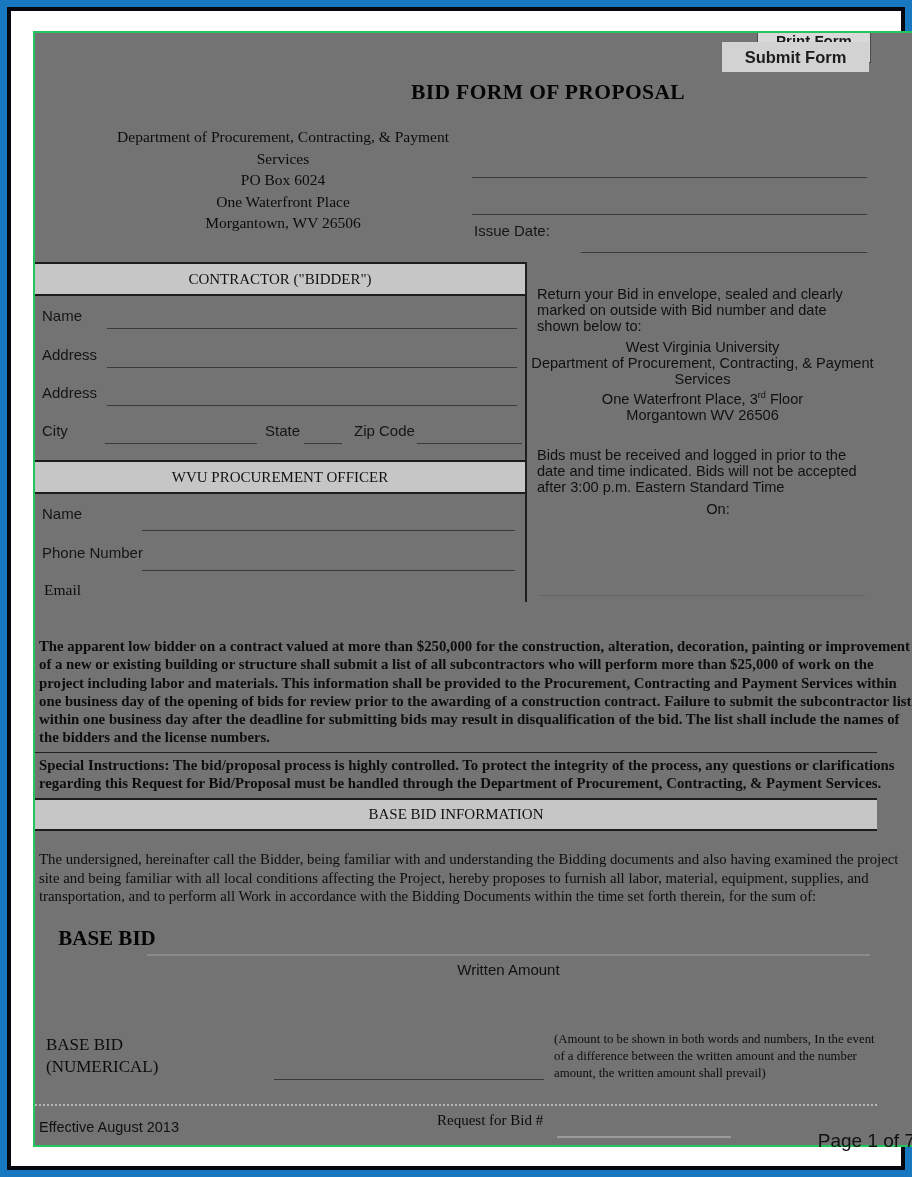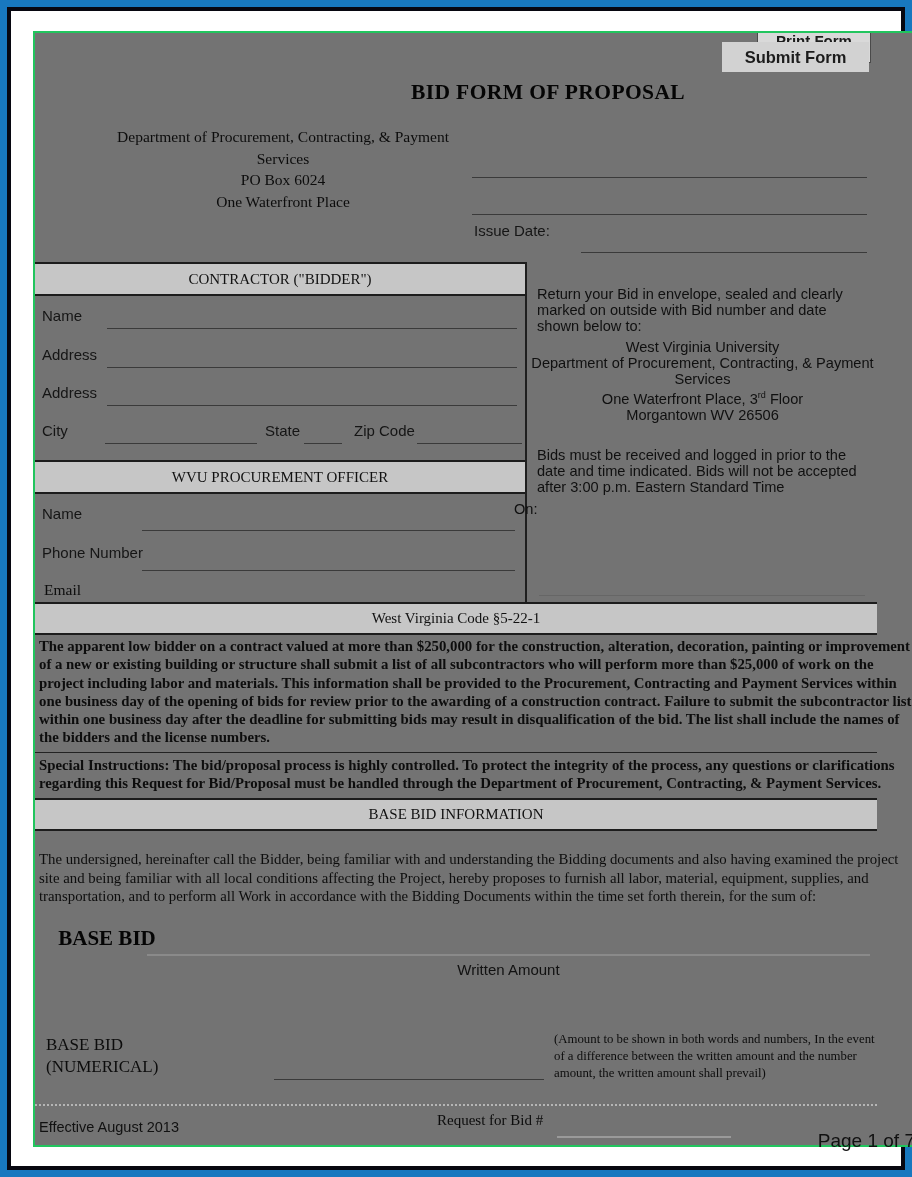--- a/index.html
+++ b/index.html
@@ -46,20 +46,21 @@
 
 <div class="form">
 
   <div class="abs title" style="top:47px;">BID FORM OF PROPOSAL</div>
 
   <div class="abs serif" style="left:57px;top:93px;width:382px;text-align:center;font-size:15.5px;line-height:21.5px;color:#0c0c0c;">
     <div>Department of Procurement, Contracting, &amp; Payment</div>
     <div>Services</div>
     <div>PO Box 6024</div>
     <div>One Waterfront Place</div>
+    <div>Morgantown, WV 26506</div>
   </div>
 
   <div class="abs fline" style="left:437px;top:144px;width:395px;"></div>
   <div class="abs fline" style="left:437px;top:181px;width:395px;"></div>
   <div class="abs label" style="left:439px;top:189px;">Issue Date:</div>
   <div class="abs fline" style="left:546px;top:219px;width:286px;"></div>
 
   <div class="abs" style="left:490px;top:229px;height:340px;width:0;border-left:2px solid #1f1f1f;"></div>
 
   <div class="abs bar" style="left:0;top:229px;width:490px;height:34px;">CONTRACTOR ("BIDDER")</div>
@@ -83,34 +84,33 @@
   <div class="abs rtext" style="left:502px;top:253px;width:334px;">Return your Bid in envelope, sealed and clearly marked on outside with Bid number and date shown below to:</div>
 
   <div class="abs rtext" style="left:495px;top:306px;width:345px;text-align:center;">
     <div>West Virginia University</div>
     <div>Department of Procurement, Contracting, &amp; Payment Services</div>
     <div><span>One Waterfront Place, 3</span><sup>rd</sup><span> Floor</span></div>
     <div>Morgantown WV 26506</div>
   </div>
 
   <div class="abs rtext" style="left:502px;top:414px;width:340px;">Bids must be received and logged in prior to the date and time indicated.  Bids will not be accepted after 3:00 p.m. Eastern Standard Time</div>
-  <div class="abs rtext" style="left:479px;top:468px;width:338px;">On:</div>
+  <div class="abs rtext" style="left:514px;top:468px;width:338px;text-align:center;">On:</div>
   <div class="abs fline-light" style="left:504px;top:562px;width:326px;"></div>
 
   <div class="abs bar" style="left:0;top:427px;width:490px;height:34px;">WVU PROCUREMENT OFFICER</div>
 
   <div class="abs label" style="left:7px;top:472px;">Name</div>
   <div class="abs fline" style="left:107px;top:497px;width:373px;"></div>
 
   <div class="abs label" style="left:7px;top:511px;">Phone Number</div>
   <div class="abs fline" style="left:107px;top:537px;width:373px;"></div>
 
   <div class="abs serif" style="left:9px;top:548px;font-size:15.5px;color:#0d0d0d;">Email</div>
 
-  <div class="abs bar" style="left:0;top:569px;width:842px;height:33px;">West Virginia Code §5-22-1</div>
 
   <div class="abs para bold" style="left:0;top:602px;">The apparent low bidder on a contract valued at more than $250,000 for the construction, alteration, decoration, painting or improvement of a new or existing building or structure shall submit a list of all subcontractors who will perform more than $25,000 of work on the project including labor and materials. This information shall be provided to the Procurement, Contracting and Payment Services within one business day of the opening of bids for review prior to the awarding of a construction contract. Failure to submit the subcontractor list within one business day after the deadline for submitting bids may result in disqualification of the bid. The list shall include the names of the bidders and the license numbers.</div>
   <div class="abs" style="left:0;top:719px;width:842px;border-top:1.5px solid #222;"></div>
   <div class="abs para bold" style="left:0;top:721px;">Special Instructions:  The bid/proposal process is highly controlled.  To protect the integrity of the process, any questions or clarifications regarding this Request for Bid/Proposal must be handled through the Department of Procurement, Contracting, &amp; Payment Services.</div>
 
   <div class="abs bar" style="left:0;top:765px;width:842px;height:33px;">BASE BID INFORMATION</div>
 
   <div class="abs para" style="left:0;top:815px;line-height:18.6px;">The undersigned, hereinafter call the Bidder, being familiar  with and understanding the Bidding documents and also having examined the project site and being familiar with all local conditions affecting the Project, hereby proposes to furnish all labor, material, equipment, supplies, and transportation, and to perform all Work in accordance with the Bidding Documents within the time set forth therein, for the sum of:</div>
 
   <div class="abs serif bold" style="left:22px;top:893px;width:100px;font-size:21px;line-height:25px;text-align:center;color:#050505;">BASE BID</div>

